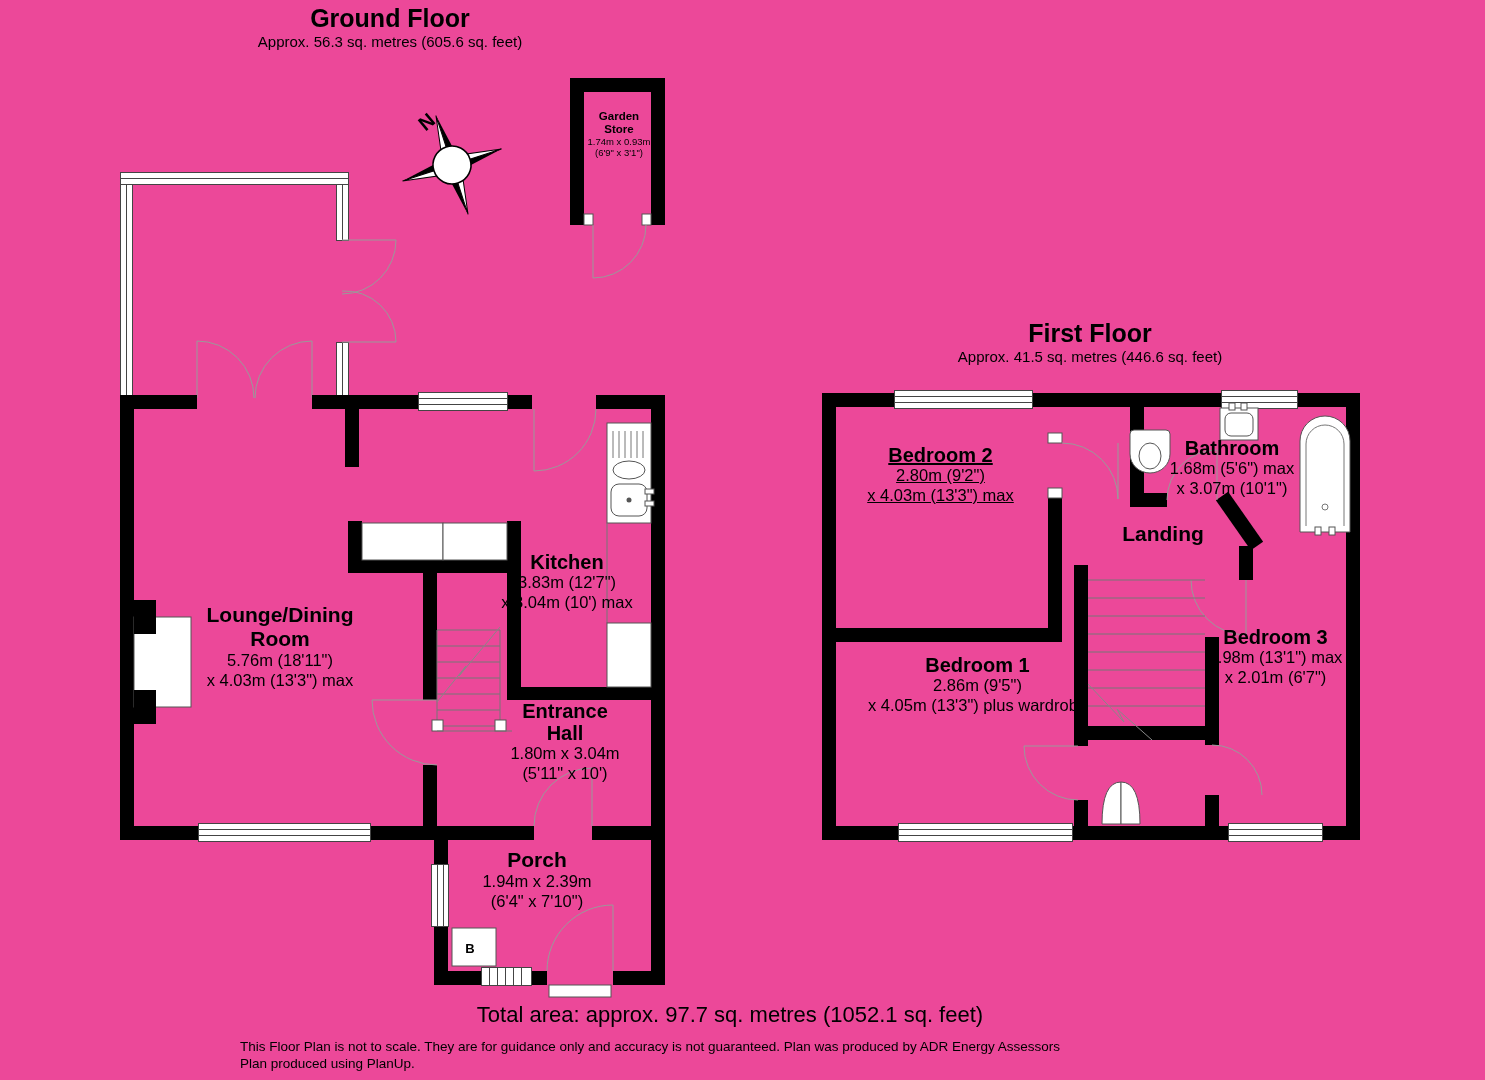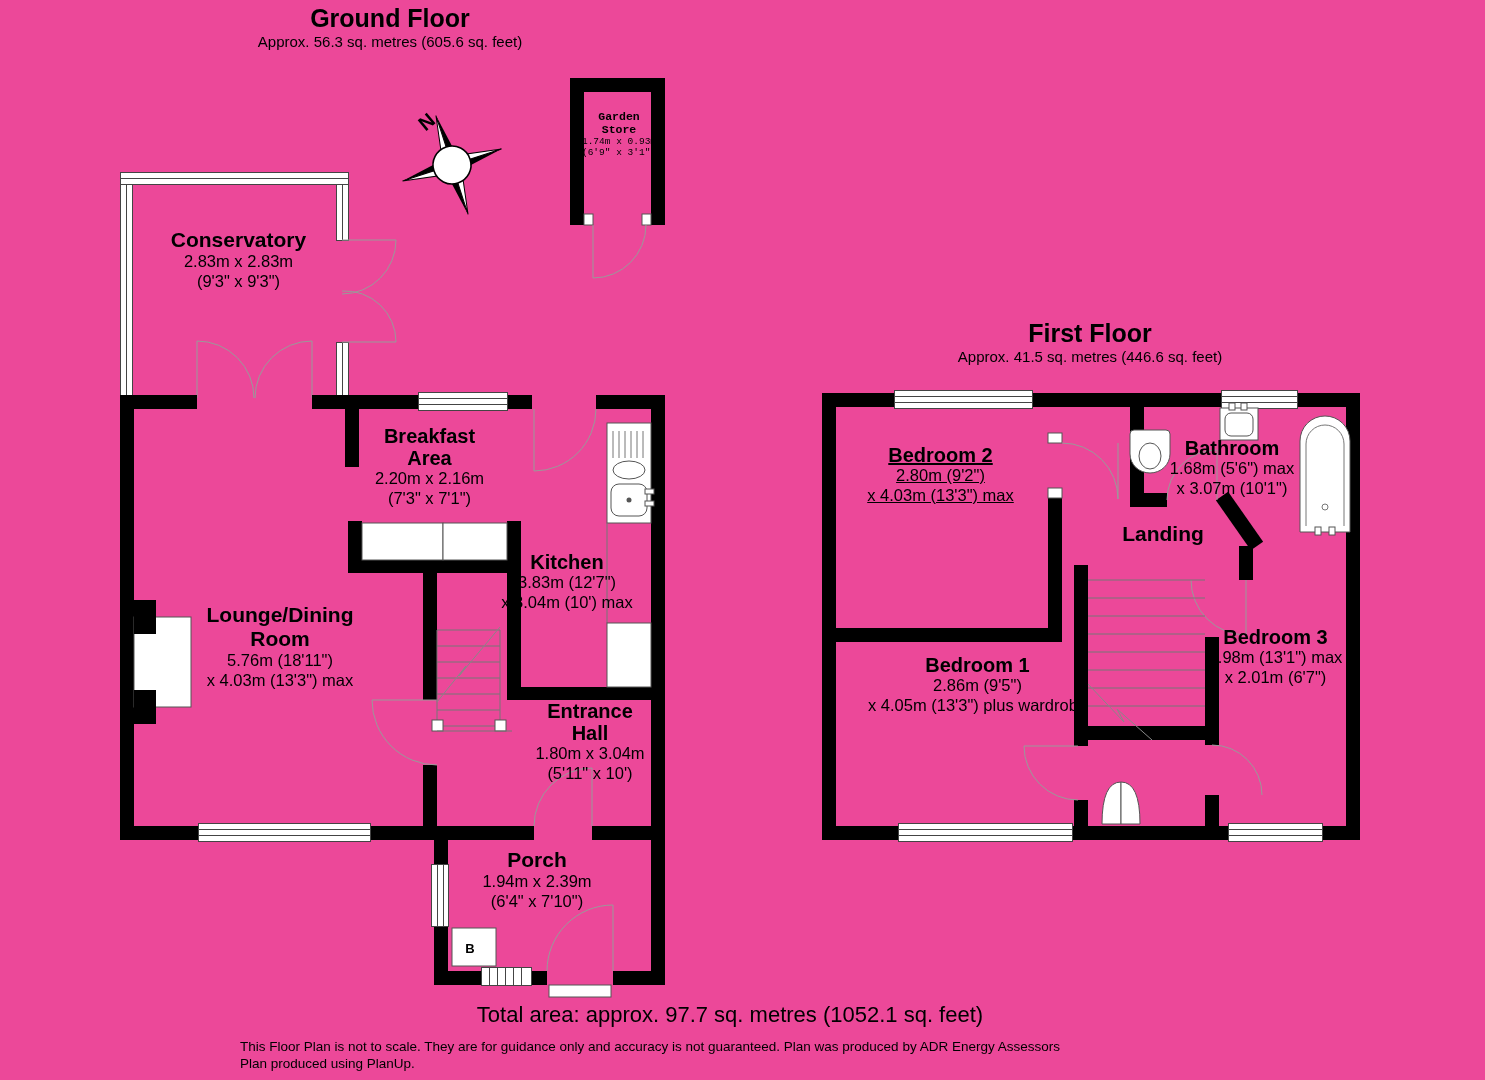--- a/index.html
+++ b/index.html
@@ -286,54 +286,43 @@
     </g>
     <g>
       <path class="fix" d="M 1300 532 V 441 A 25 25 0 0 1 1350 441 V 532 Z"></path>
       <path class="thin" d="M 1306 526 V 444 A 19 19 0 0 1 1344 444 V 526"></path>
       <circle class="thin" cx="1325" cy="507" r="3"></circle>
       <rect class="fix" x="1315" y="527" width="6" height="8"></rect>
       <rect class="fix" x="1329" y="527" width="6" height="8"></rect>
     </g>
   </svg>
 
-  <div class="room-label lbl-xs" style="left:575px;top:110px;width:88px;font-family:Liberation Mono, monospace;">
+  <div class="room-label lbl-xs" style="left:575px;top:110px;width:88px;">
     <div class="room-name">Garden
 Store</div>
     <div class="room-dims">1.74m x 0.93m
 (6'9" x 3'1")</div>
   </div>
 
-  <div class="room-label lbl-md" style="left:136px;top:228px;width:205px;">
-    <div class="room-name" style="font-size:21px;line-height:24px;">Conservatory</div>
-    <div class="room-dims">2.83m x 2.83m
-(9'3" x 9'3")</div>
-  </div>
-
-  <div class="room-label lbl-md" style="left:337px;top:425px;width:185px;">
-    <div class="room-name">Breakfast
-Area</div>
-    <div class="room-dims">2.20m x 2.16m
-(7'3" x 7'1")</div>
-  </div>
+
 
   <div class="room-label lbl-md" style="left:472px;top:551px;width:190px;">
     <div class="room-name">Kitchen</div>
     <div class="room-dims">3.83m (12'7")
 x 3.04m (10') max</div>
   </div>
 
   <div class="room-label lbl-md" style="left:175px;top:603px;width:210px;">
     <div class="room-name" style="font-size:21px;line-height:24px;">Lounge/Dining
 Room</div>
     <div class="room-dims">5.76m (18'11")
 x 4.03m (13'3") max</div>
   </div>
 
-  <div class="room-label lbl-md" style="left:500px;top:700px;width:180px;">
+  <div class="room-label lbl-md" style="left:475px;top:700px;width:180px;">
     <div class="room-name">Entrance
 Hall</div>
     <div class="room-dims">1.80m x 3.04m
 (5'11" x 10')</div>
   </div>
 
   <div class="room-label lbl-md" style="left:447px;top:848px;width:180px;">
     <div class="room-name" style="font-size:21px;line-height:24px;">Porch</div>
     <div class="room-dims">1.94m x 2.39m
 (6'4" x 7'10")</div>

